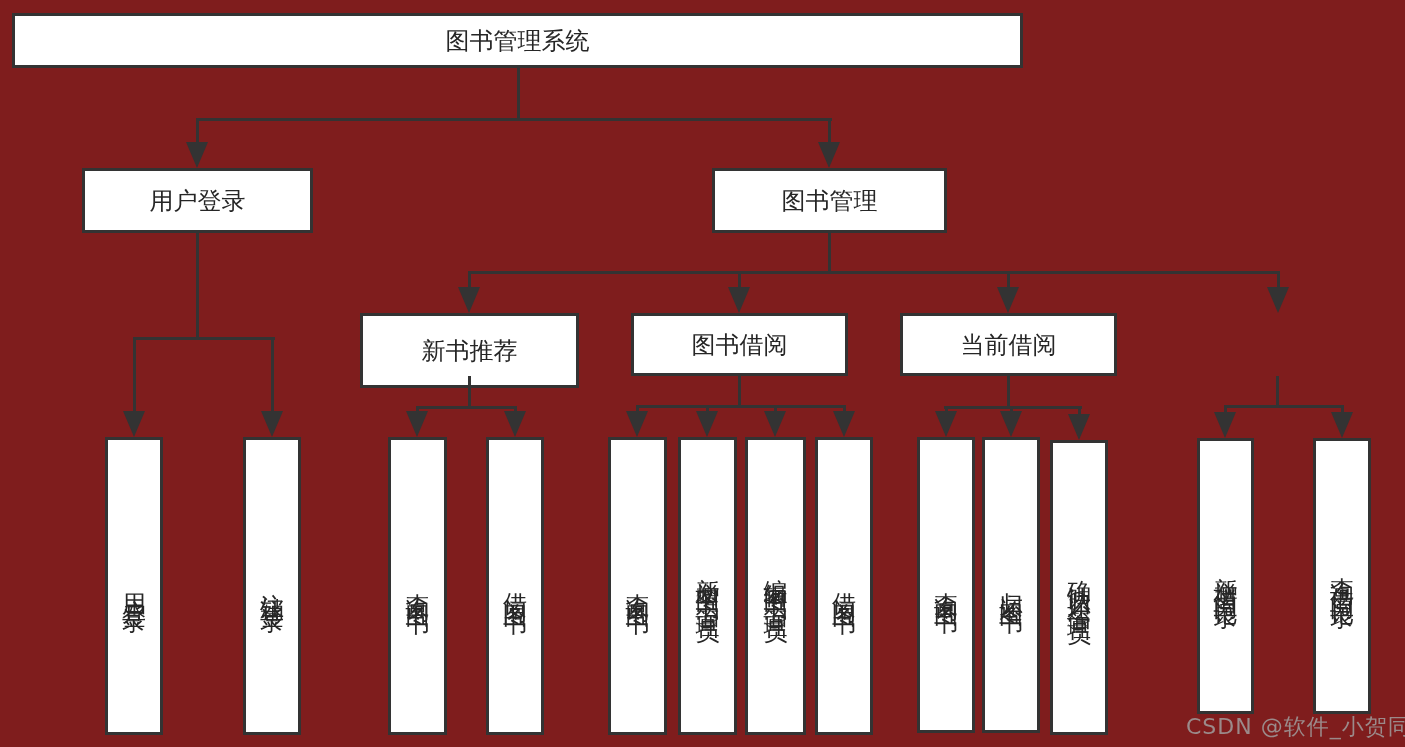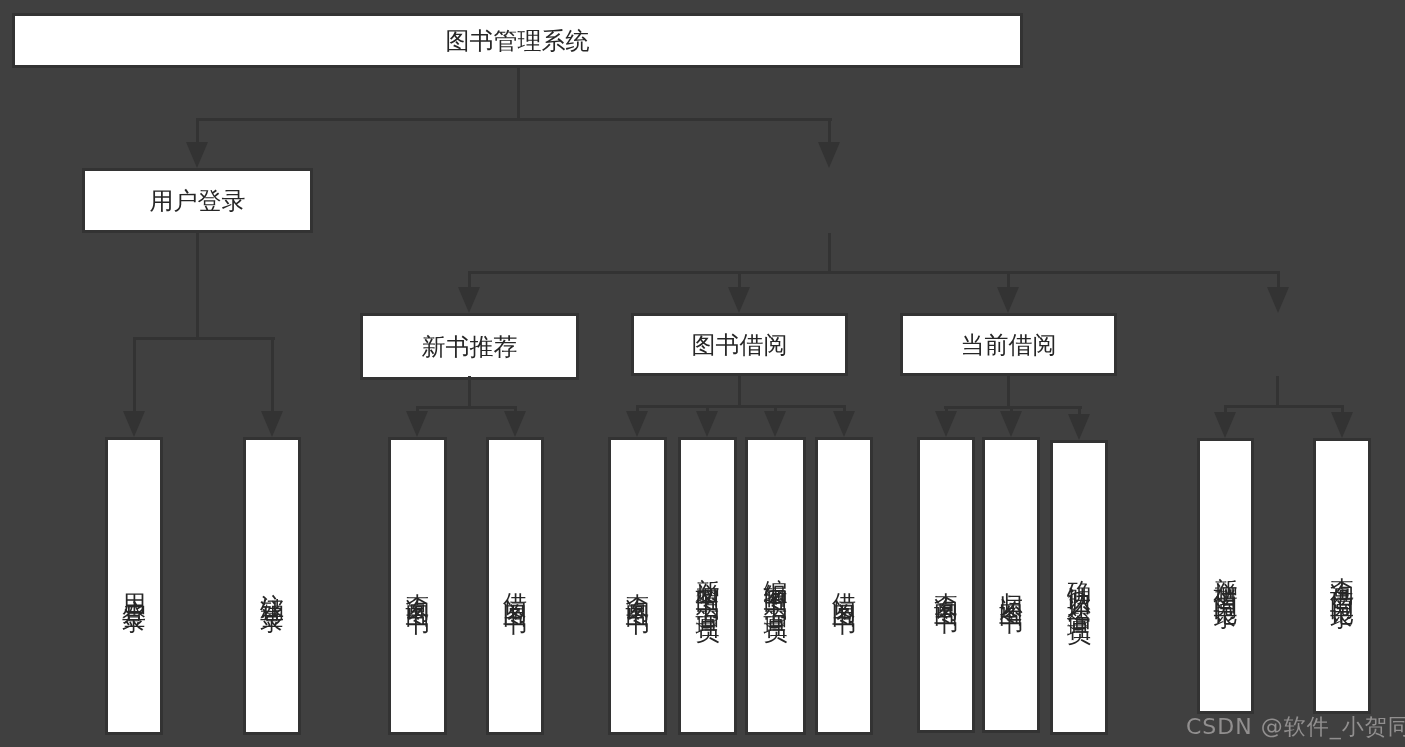--- a/index.html
+++ b/index.html
@@ -1,17 +1,17 @@
 <!DOCTYPE html>
 <html><head>
 <meta charset="utf-8">
 <style>
   html,body { margin:0; padding:0; background:#fff; }
   .canvas {
-    position:relative; width:1405px; height:747px; background:#404040;
+    position:relative; width:1405px; height:747px; background:#7f1d1d;
     font-family:"DejaVu Sans", sans-serif; overflow:hidden;
   }
   .box {
     position:absolute; box-sizing:border-box;
     border:3px solid #333333; background:#ffffff;
     display:flex; align-items:center; justify-content:center;
     color:#262626; font-size:24px; line-height:1;
   }
   .box .label { white-space:nowrap; }
   .vtext .label {
@@ -38,22 +38,25 @@
 <div class="canvas">
 
   <div class="box" style="left:12px; top:13px; width:1011px; height:55px;">
     <span class="label">图书管理系统</span>
   </div>
 
   <div class="box" style="left:82px; top:168px; width:231px; height:65px;">
     <span class="label">用户登录</span>
   </div>
 
+  <div class="box" style="left:712px; top:168px; width:235px; height:65px;">
+    <span class="label">图书管理</span>
+  </div>
 
-  <div class="box" style="left:360px; top:313px; width:219px; height:67px;">
+  <div class="box" style="left:360px; top:313px; width:219px; height:75px;">
     <span class="label">新书推荐</span>
   </div>
 
   <div class="box" style="left:631px; top:313px; width:217px; height:63px;">
     <span class="label">图书借阅</span>
   </div>
 
   <div class="box" style="left:900px; top:313px; width:217px; height:63px;">
     <span class="label">当前借阅</span>
   </div>

